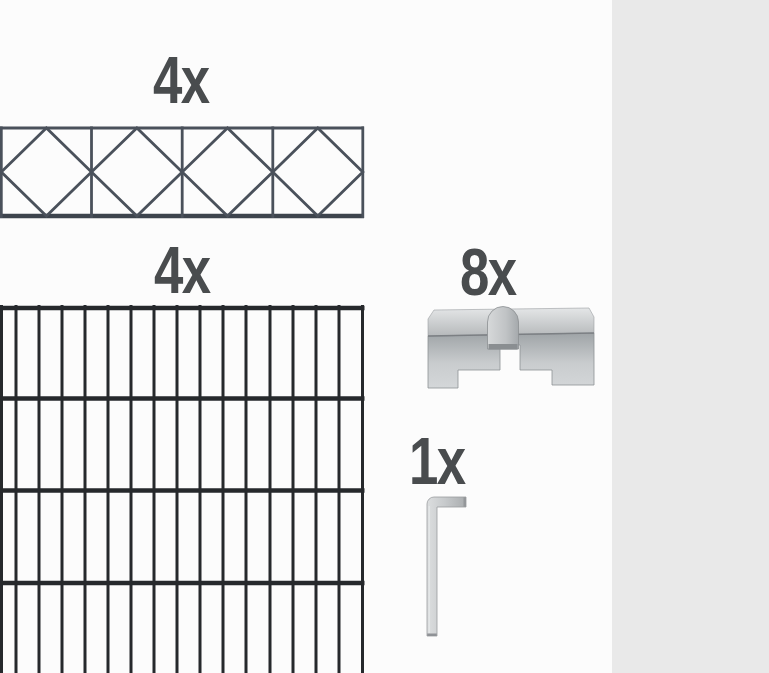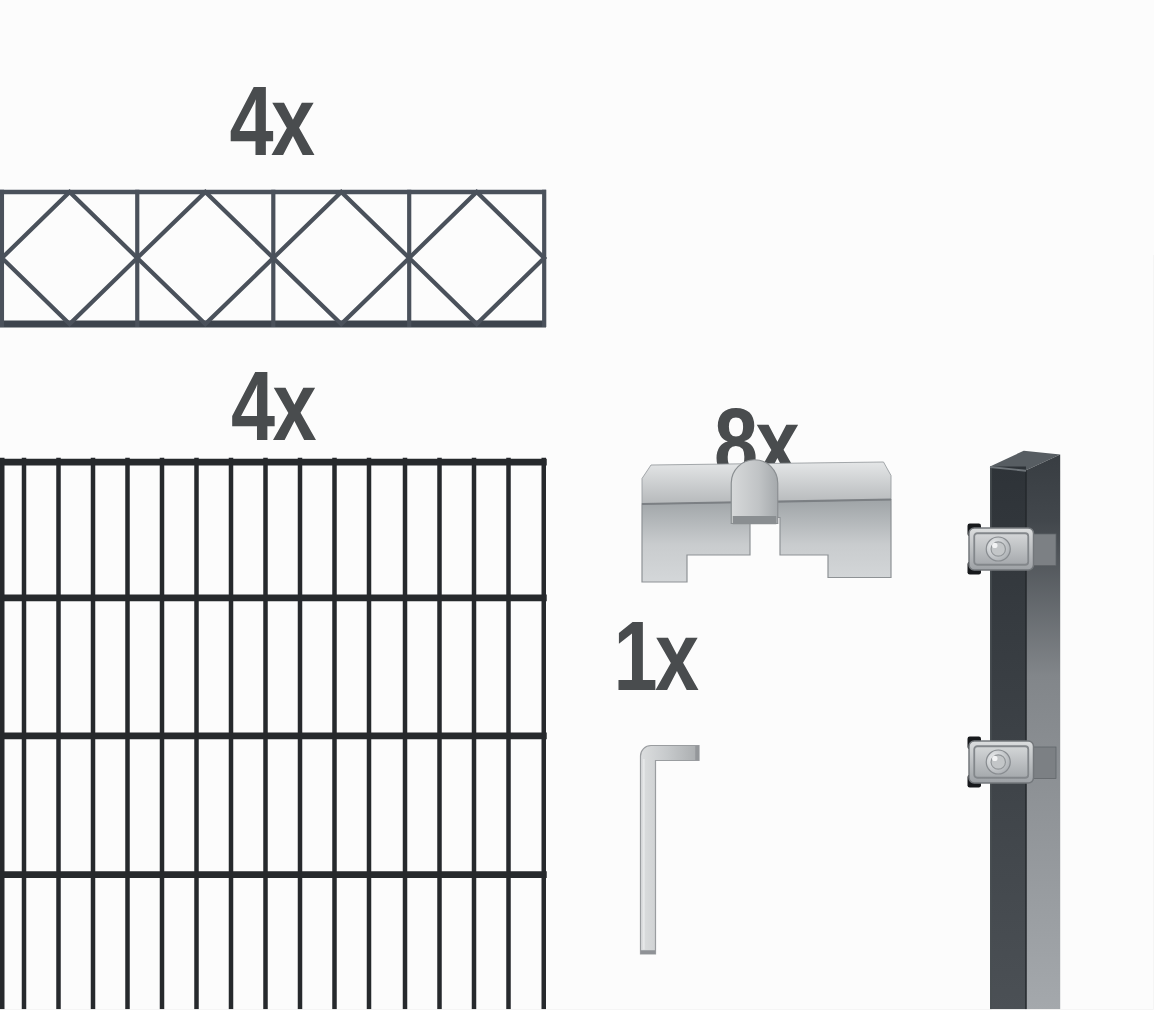--- a/index.html
+++ b/index.html
@@ -1,18 +1,18 @@
 <!DOCTYPE html>
 <html style="--background: #fcfcfc; --label: #494c4e; --decor-wire: #4a515b; --decor-rail: #3d444d; --mesh-wire: #26292c; --steel-light: #d9dbdc; --steel-mid: #b5b8bb; --steel-dark: #8d9194; --cap-black: #17191c; --post-front-dark: #2e3338; --post-side-light: #a4a8ac; --post-top-face: #575d62;"><head>
 <meta charset="utf-8">
 <style>
   html,body{margin:0;padding:0;}
   body{background:#e9e9e9;font-family:"Liberation Sans",sans-serif;}
   .stage{
-    position:relative;width:769px;height:673px;overflow:hidden;
+    position:relative;width:612px;height:673px;overflow:hidden;
     background:var(--background,#fcfcfc);
   }
   .qty{
     position:absolute;width:160px;text-align:center;
     font-family:"Liberation Sans",sans-serif;font-weight:700;
     font-size:66px;line-height:1;color:var(--label,#494c4e);
     letter-spacing:-2px;user-select:none;
   }
   .qty .cond{display:inline-block;transform:scaleX(0.8);transform-origin:50% 50%;}
   .gfx{position:absolute;display:block;}
@@ -75,21 +75,21 @@
       <line class="mesh-v" x1="362.5" y1="0" x2="362.5" y2="368"></line>
     </g>
     <g>
       <line class="mesh-h" x1="0" y1="3" x2="364.5" y2="3"></line>
       <line class="mesh-h" x1="0" y1="93.5" x2="364.5" y2="93.5"></line>
       <line class="mesh-h" x1="0" y1="185.5" x2="364.5" y2="185.5"></line>
       <line class="mesh-h" x1="0" y1="278" x2="364.5" y2="278"></line>
     </g>
   </svg>
 
-  <div class="qty" style="left:424px;top:239px;margin-top:23px;">
+  <div class="qty" style="left:408px;top:239px;">
     <span class="cond">8x</span>
   </div>
   <svg class="gfx" style="left:425px;top:306px;" width="172" height="88" viewBox="0 0 172 88">
     <defs>
       <linearGradient id="g-band" x1="0" y1="0" x2="0" y2="1">
         <stop offset="0" stop-color="#e4e6e7"></stop>
           <stop offset="1" stop-color="#b6b9bb"></stop>
       </linearGradient>
       <linearGradient id="g-face" x1="0" y1="0" x2="0" y2="1">
         <stop offset="0" stop-color="#9fa4a7"></stop>
@@ -102,21 +102,21 @@
         <stop offset="1" stop-color="#a5a9ac"></stop>
       </linearGradient>
     </defs>
     <path d="M3,30 L169,27 L169,79 L127,79 L127,64 L95,64 L95,39 L75,39 L75,64 L33,64 L33,82 L3,82 Z" fill="url(#g-face)" stroke="#8e9295" stroke-width="0.8"></path>
     <polygon points="3,13 9,4 164,2 169,11 169,27 3,30" fill="url(#g-band)" stroke="#9a9ea1" stroke-width="0.6"></polygon>
     <line x1="3" y1="30" x2="169" y2="27" stroke="#787c80" stroke-width="1.4" opacity="0.9"></line>
     <path d="M62.5,43 V16 A15.5,15.5 0 0 1 93.5,16 V43 Z" fill="url(#g-dome)" stroke="#8b8f92" stroke-width="0.8"></path>
     <rect x="63.5" y="38" width="29" height="5.5" fill="#8a8e91"></rect>
   </svg>
 
-  <div class="qty" style="left:357px;top:404px;">
+  <div class="qty" style="left:357px;top:428px;">
     <span class="cond">1x</span>
   </div>
   <svg class="gfx" style="left:420px;top:490px;" width="56" height="152" viewBox="0 0 56 152">
     <defs>
       <linearGradient id="g-key" x1="0" y1="0" x2="1" y2="0">
         <stop offset="0" stop-color="#dcdedf"></stop>
           <stop offset="0.45" stop-color="#c7cacc"></stop>
         <stop offset="1" stop-color="#a9acae"></stop>
       </linearGradient>
     </defs>

